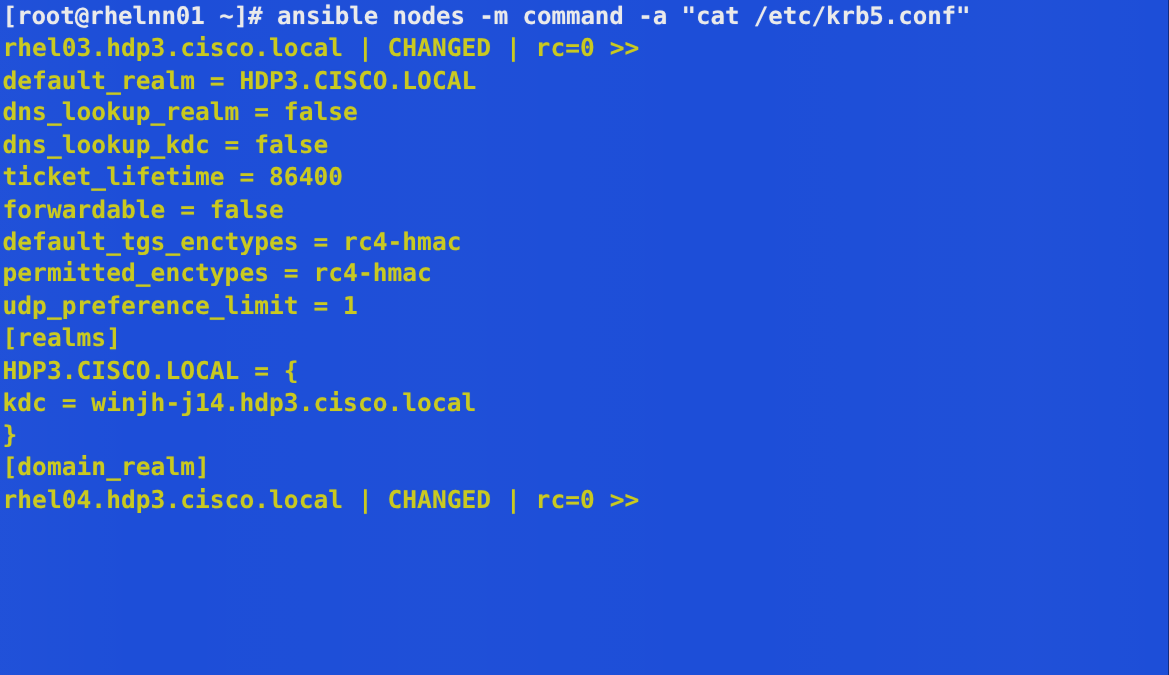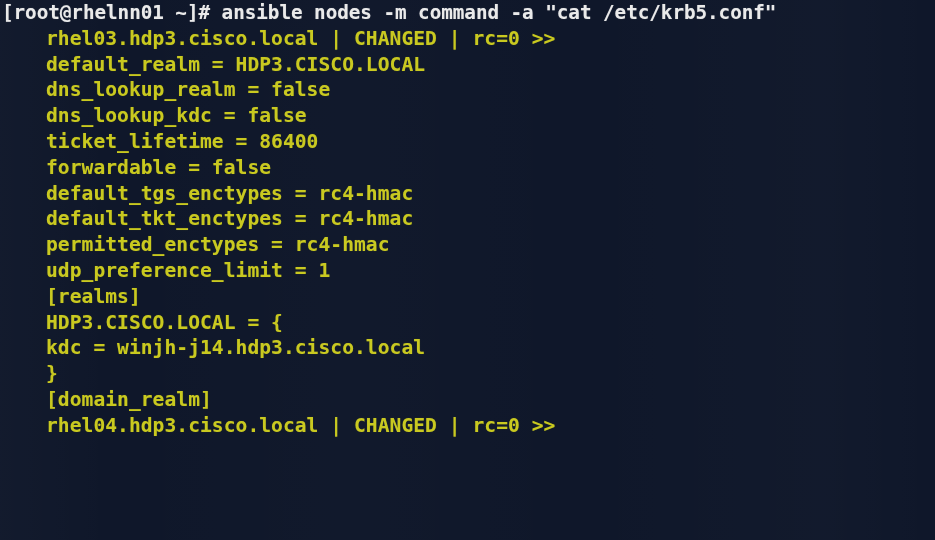--- a/index.html
+++ b/index.html
@@ -4,21 +4,21 @@
 <style>
   html, body {
     margin: 0;
     padding: 0;
     background: #000000;
   }
   #screen {
     position: relative;
     width: 935px;
     height: 540px;
-    background: #0f172a;
+    background: #1d4ed8;
     overflow: hidden;
     font-family: "DejaVu Sans Mono", "Liberation Mono", monospace;
   }
   
   #noise {
     position: absolute;
     inset: 0;
     pointer-events: none;
     background:
       linear-gradient(90deg,
@@ -49,37 +49,35 @@
   }
   .line.prompt {
     color: #eaeaea;
     font-size: 19.3px;
     letter-spacing: -0.05px;
     text-shadow: 0 0 1px rgba(255,255,255,0.35);
   }
   .line.out {
     color: #c9c91f;
     text-shadow: 0 0 1px rgba(201,201,31,0.30);
-    margin-left: 44px;
   }
 </style>
 </head>
 <body>
 
 <div id="screen">
   <div id="terminal">
       <div class="line prompt">[root@rhelnn01 ~]# ansible nodes -m command -a "cat /etc/krb5.conf"</div>
       <div class="line out">rhel03.hdp3.cisco.local | CHANGED | rc=0 &gt;&gt;</div>
       <div class="line out">default_realm = HDP3.CISCO.LOCAL</div>
       <div class="line out">dns_lookup_realm = false</div>
       <div class="line out">dns_lookup_kdc = false</div>
       <div class="line out">ticket_lifetime = 86400</div>
       <div class="line out">forwardable = false</div>
       <div class="line out">default_tgs_enctypes = rc4-hmac</div>
-      <div class="line out">default_tkt_enctypes = rc4-hmac</div>
       <div class="line out">permitted_enctypes = rc4-hmac</div>
       <div class="line out">udp_preference_limit = 1</div>
       <div class="line out">[realms]</div>
       <div class="line out">HDP3.CISCO.LOCAL = {</div>
       <div class="line out">kdc = winjh-j14.hdp3.cisco.local</div>
       <div class="line out">}</div>
       <div class="line out">[domain_realm]</div>
       <div class="line out">rhel04.hdp3.cisco.local | CHANGED | rc=0 &gt;&gt;</div>
     </div>
   <div id="noise"></div>

